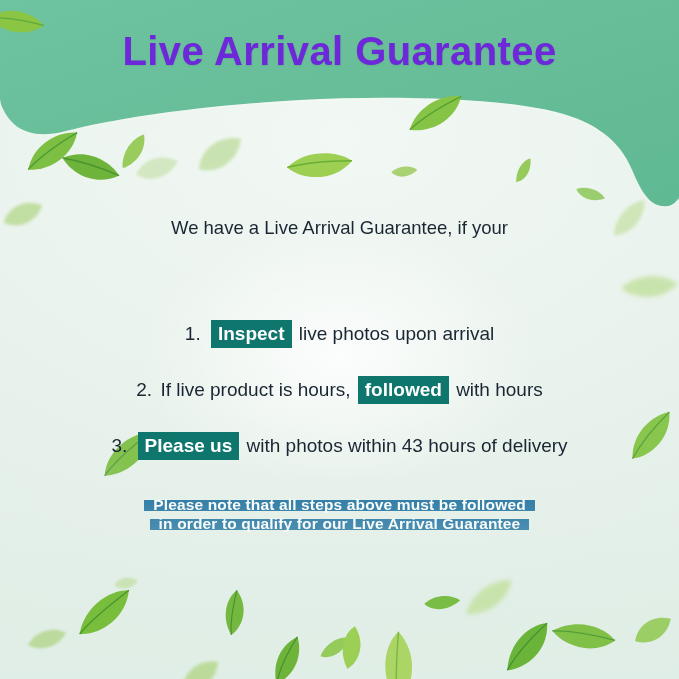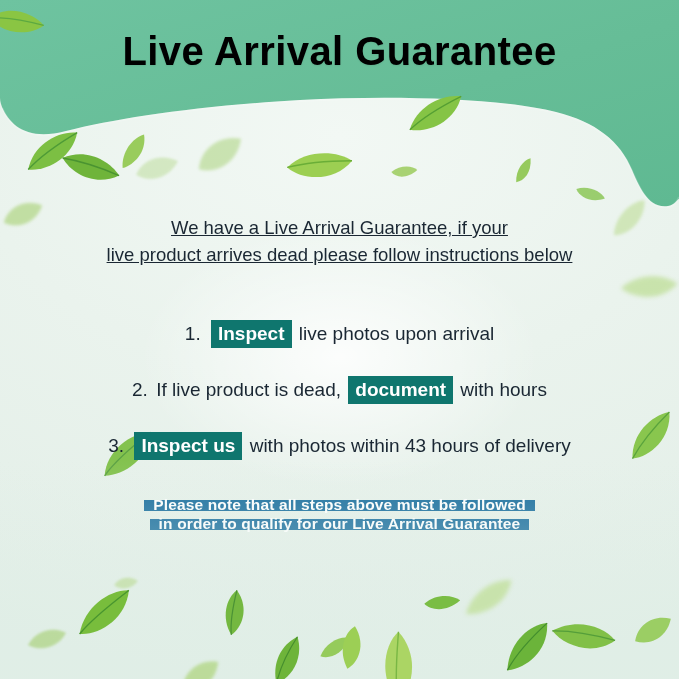--- a/index.html
+++ b/index.html
@@ -52,21 +52,21 @@
     height: 260px;
   }
   .header-blob svg { display: block; }
 
   .title {
     position: absolute;
     left: 0;
     top: 29px;
     width: 679px;
     text-align: center;
-    color: #000000;
+    color: #6d28d9;
     font-size: 40px;
     font-weight: bold;
     letter-spacing: 0.4px;
     white-space: nowrap;
     text-shadow: 0 1px 2px rgba(0,0,0,0.07);
   }
 
   
   .content {
     position: absolute;
@@ -78,21 +78,20 @@
   .intro {
     position: absolute;
     left: 50px;
     top: 214px;
     width: 579px;
     text-align: center;
     color: #1a2733;
     font-size: 18.5px;
     line-height: 27px;
     font-weight: normal;
-    text-decoration: underline;
   }
   .intro div { white-space: nowrap; }
 
   .steps {
     position: absolute;
     left: 30px;
     top: 320px;
     width: 619px;
   }
   .step {
@@ -279,41 +278,40 @@
   <div class="leaf" style="left:8px; top:192px; opacity:0.55; filter:blur(1.4px); transform:rotate(66deg);">
     <svg width="30" height="44" viewBox="0 0 30 44">
       <path d="M15,1 C28,13 28,32 15,43 C2,32 2,13 15,1 Z" fill="#a0cd66"></path>
     </svg>
   </div>
 
   <div class="content">
 
     <div class="intro">
       <div>We have a Live Arrival Guarantee, if your</div>
-      <div>live product arrives dead please follow instructions below</div>
     </div>
 
     <div class="steps">
 
       <div class="step">
         <span class="num">1.</span>
         <span class="hl">Inspect</span>
         <span>live photos upon arrival</span>
       </div>
 
       <div class="step">
         <span class="num">2.</span>
-        <span>If live product is dead,</span>
-        <span class="hl">document</span>
+        <span>If live product is hours,</span>
+        <span class="hl">followed</span>
         <span>with hours</span>
       </div>
 
       <div class="step">
         <span class="num">3.</span>
-        <span class="hl">Inspect us</span>
+        <span class="hl">Please us</span>
         <span>with photos within 43 hours of delivery</span>
       </div>
 
     </div>
 
     <div class="notice">
       <div class="notice-row">
         <span class="notice-line">Please note that all steps above must be followed</span>
       </div>
       <div class="notice-row">

